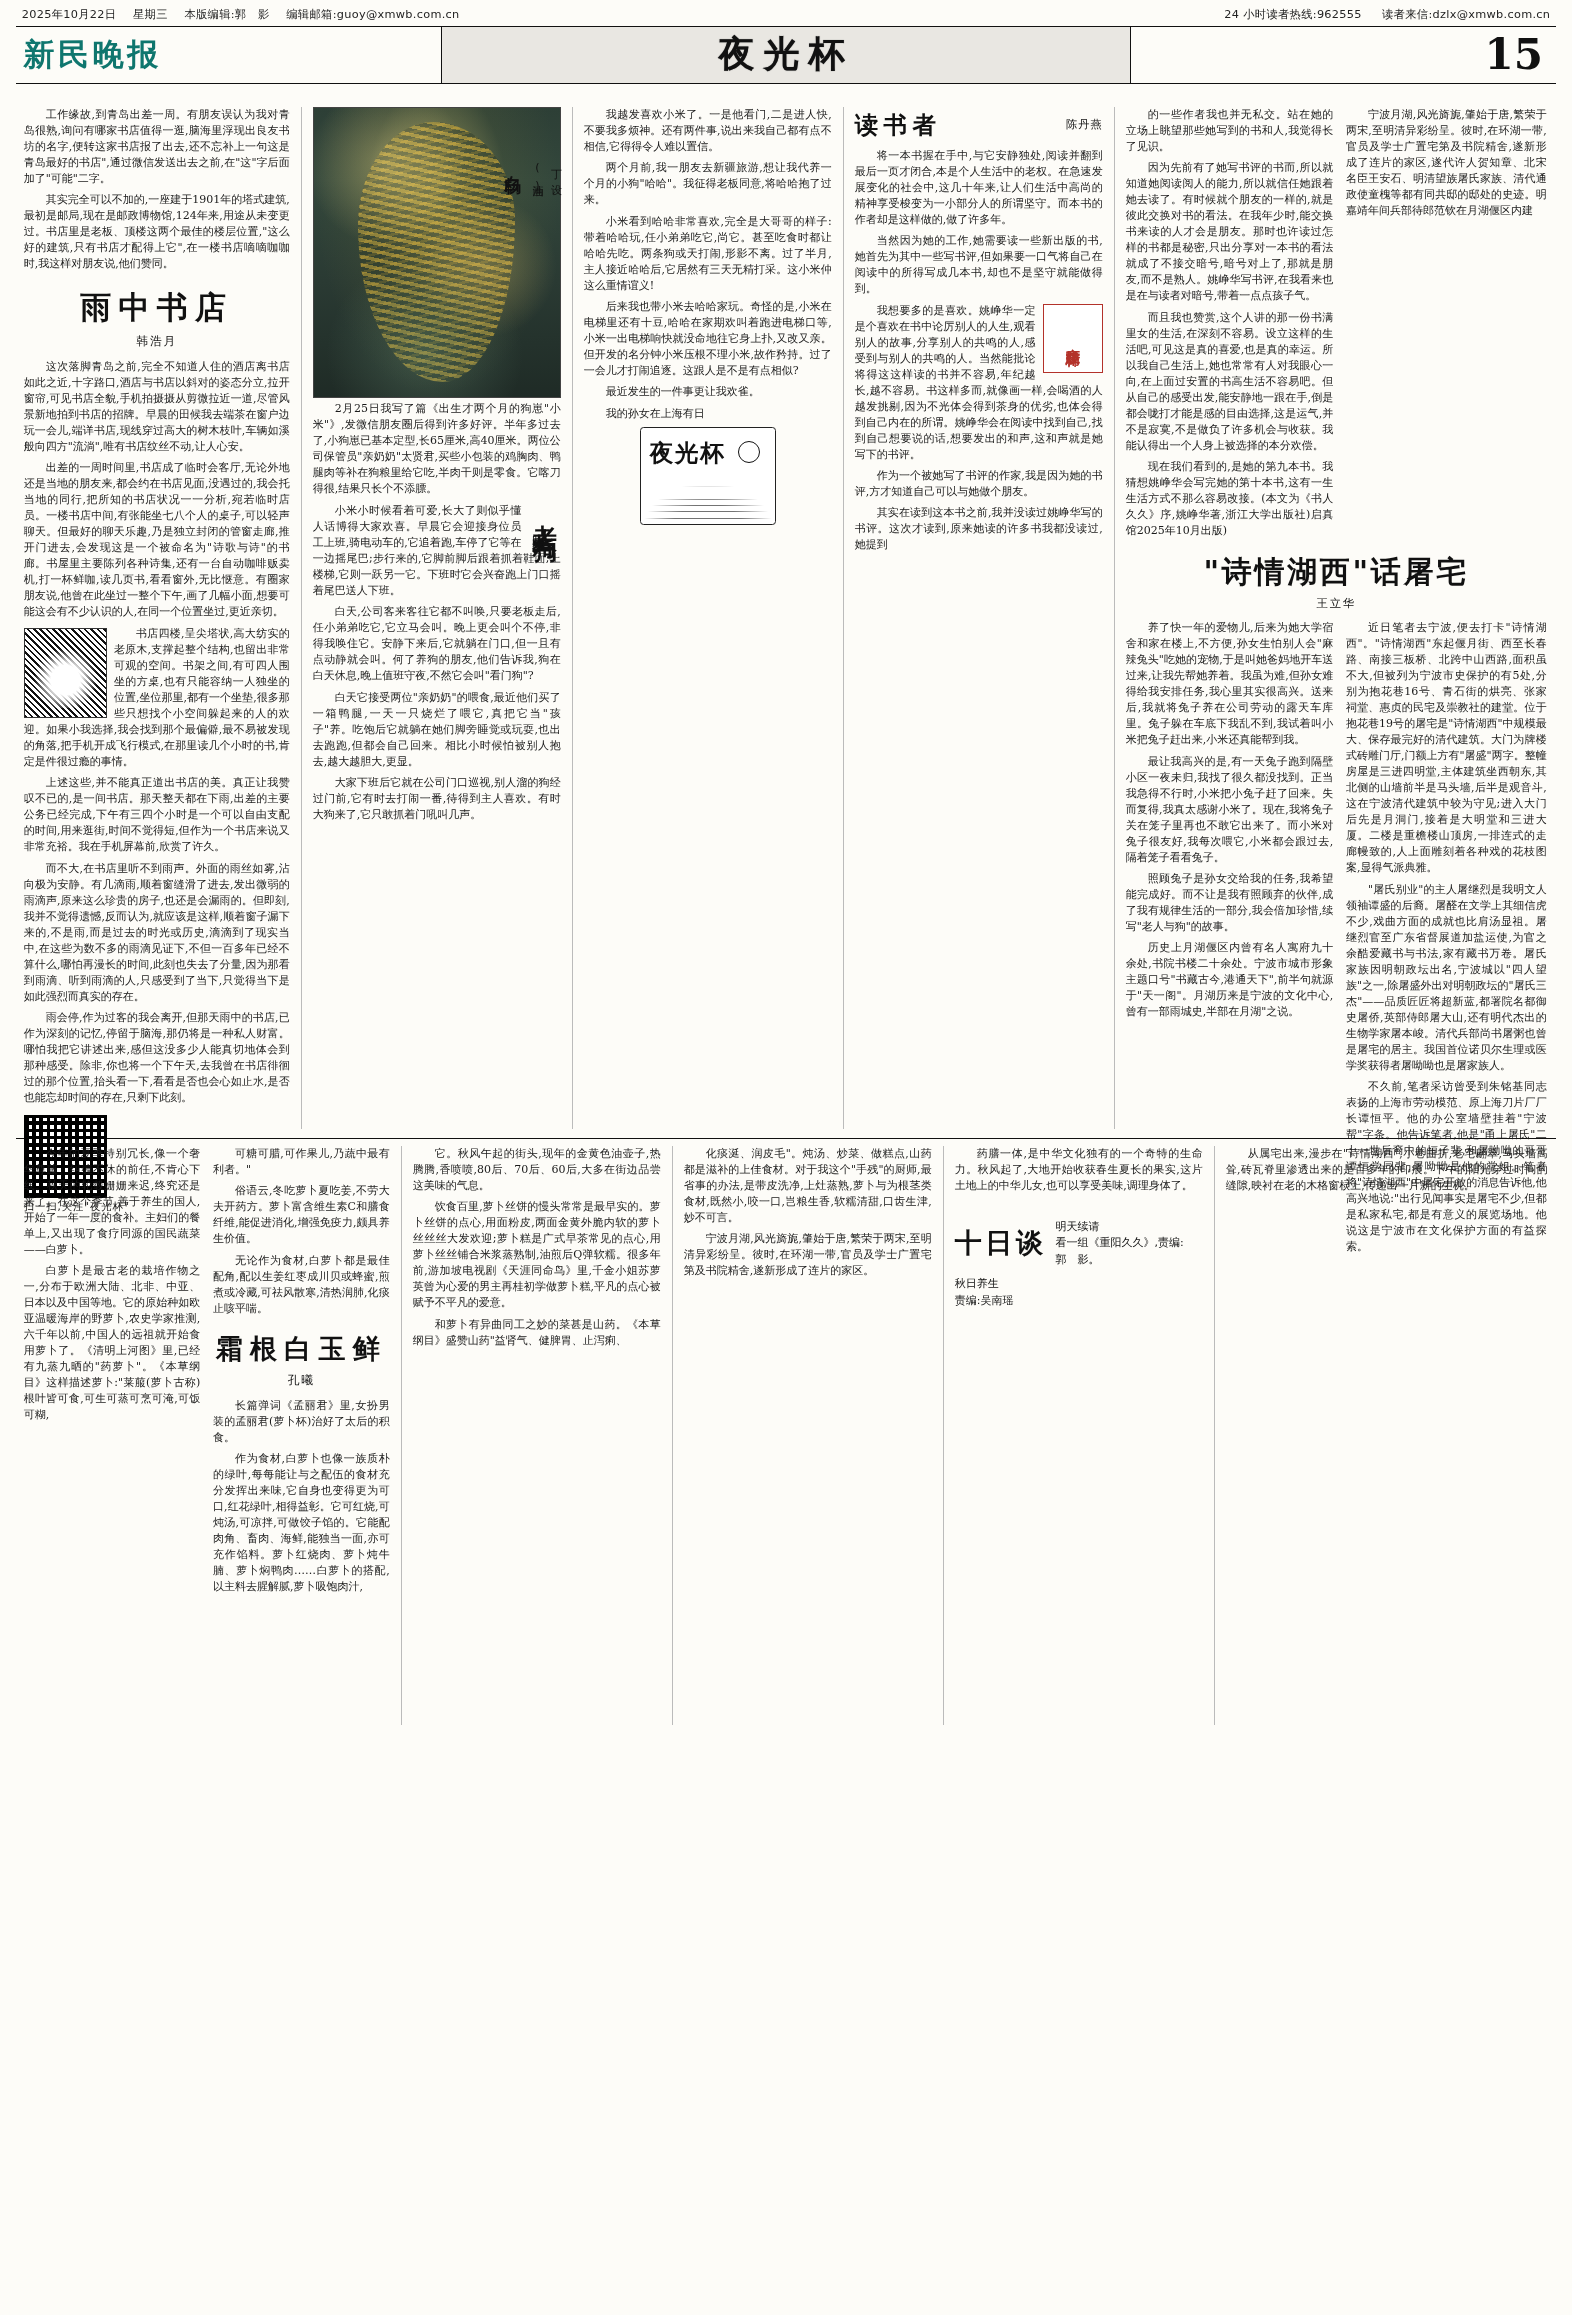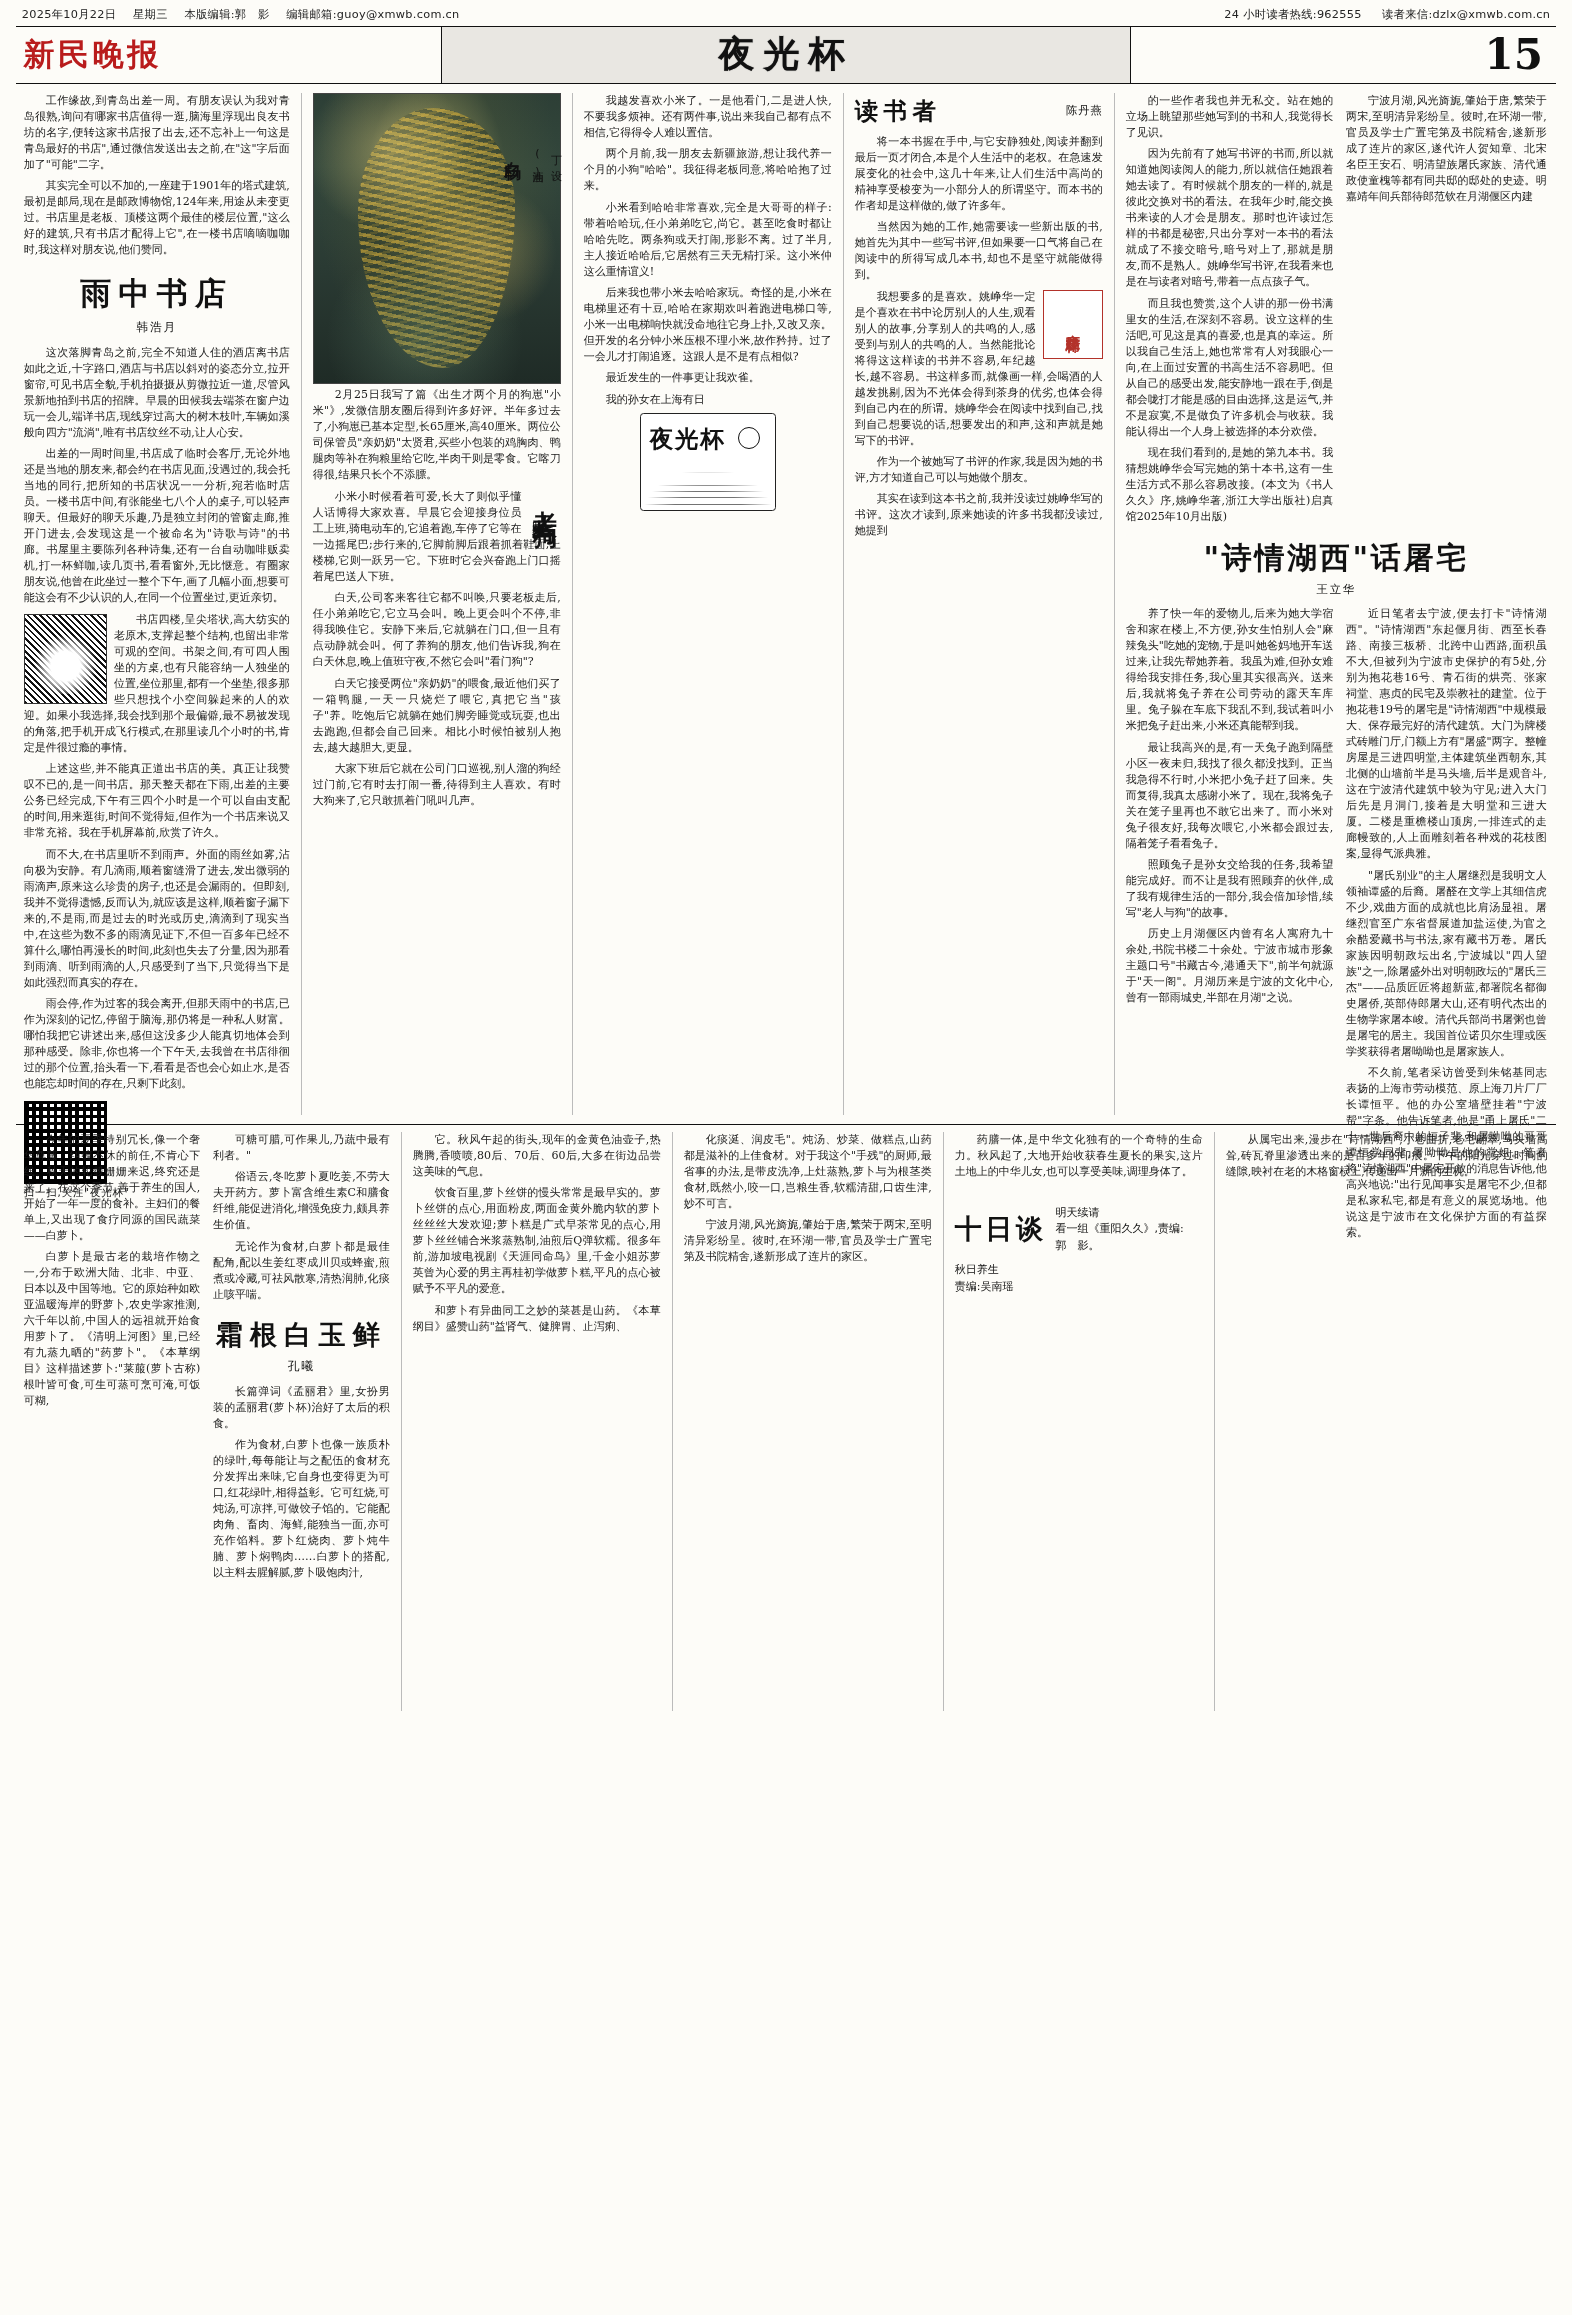--- a/index.html
+++ b/index.html
@@ -24,36 +24,36 @@
   .topline .right span { margin-left:16.3px; }
 
   .masthead {
     display:flex; align-items:stretch; justify-content:space-between;
     border-top:1.8px solid #111; border-bottom:1.8px solid #111;
     height:58px; margin:0 3.6px;
   }
   .mh-left { display:flex; align-items:center; padding-left:7.2px; width:425px;}
   .paper-name {
     font-family:"DejaVu Serif","Liberation Serif",serif;
-    font-size:31px; font-weight:bold; letter-spacing:3.6px; color:#b91c1c;
+    font-size:31px; font-weight:bold; letter-spacing:3.6px; color:#0f766e;
   }
   .mh-mid {
     flex:1; display:flex; align-items:center; justify-content:center;
     background:#e9e7e2; border-left:0.9px solid #111; border-right:0.9px solid #111;
   }
   .yeguangbei {
     font-family:"DejaVu Serif","Liberation Serif",serif;
     font-size:36px; font-weight:bold; letter-spacing:9px; color:#111;
     text-shadow:0 0 0.9px #555;
   }
   .mh-right { width:425px; display:flex; align-items:center; justify-content:flex-end; padding-right:12.7px;}
   .pageno { font-size:42px; font-weight:bold; font-family:"DejaVu Serif",serif; }
 
   
-  .content { display:flex; gap:0; margin-top:9px; height:1022px; }
+  .content { display:flex; gap:0; margin-top:23px; height:1022px; }
   .col { padding:0 11px; }
   .col-1 { width:289px; border-right:0.9px solid #bbb; }
   .col-2 { width:271px; border-right:0.9px solid #bbb; }
   .col-3 { width:271px; border-right:0.9px solid #bbb; }
   .col-4 { width:271px; border-right:0.9px solid #bbb; }
   .col-5 { width:443px; }
 
   p, .para {
     font-family:"DejaVu Serif","Liberation Serif",serif;
     font-size:11px; line-height:16px; text-align:justify;

